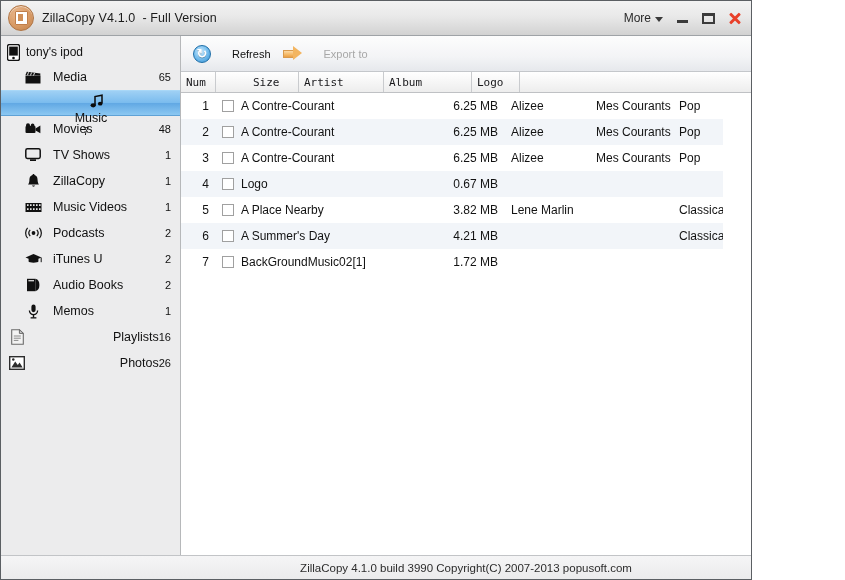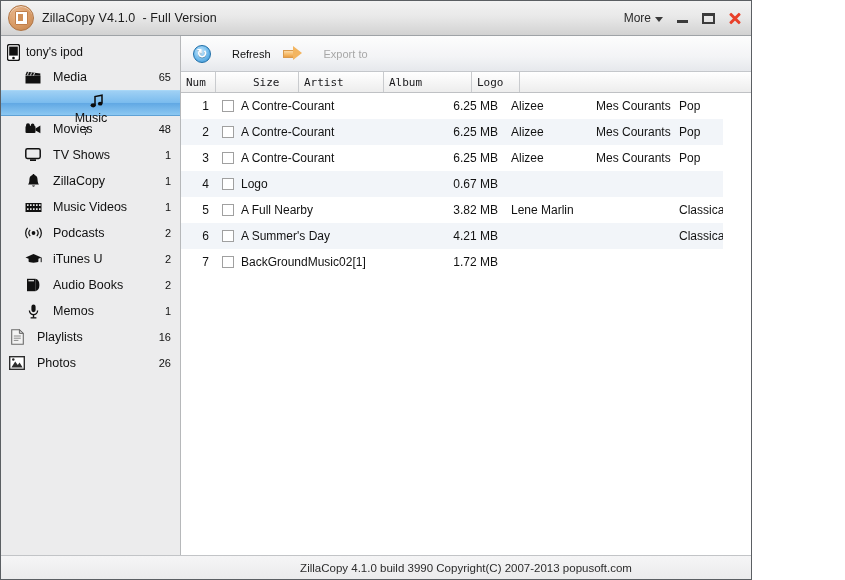--- a/index.html
+++ b/index.html
@@ -80,21 +80,21 @@
     font-size:12.5px;color:#111;cursor:default;padding-right:9px;
   }
   .nav-item .ico{
     width:20px;display:flex;align-items:center;justify-content:center;flex:0 0 20px;
   }
   .nav-item .nm{flex:1 1 auto;}
   .nav-item .cnt{font-size:11px;color:#111;}
   .indent-1 .ico{margin-left:22px;}
   .indent-1 .nm{margin-left:10px;}
   .indent-0 .ico{margin-left:6px;}
-  .indent-0 .nm{margin-left:10px;}
+  .indent-0 .nm{margin-left:10px;text-align:right;}
   .nav-item.selected{
     background:linear-gradient(to bottom,#9fd0f4 0%,#7bbcee 48%,#62a9e4 52%,#8cc8f2 100%);
     border-top:1px solid #a8d7f7;border-bottom:1px solid #5fa2d6;
     height:26px;
     flex-direction:column;
   }
 
   
   .content{flex:1 1 auto;display:flex;flex-direction:column;min-width:0;background:#fff;}
   .toolbar{
@@ -457,21 +457,21 @@
             <div class="td size">0.67 MB</div>
             <div class="td artist"></div>
             <div class="td album"></div>
             <div class="td genre"></div>
           </div>
 
           <div class="row">
             <div class="td num">5</div>
             <div class="td name">
               <span class="row-check"></span>
-              <span>A Full Nearby</span>
+              <span>A Place Nearby</span>
             </div>
             <div class="td size">3.82 MB</div>
             <div class="td artist">Lene Marlin</div>
             <div class="td album"></div>
             <div class="td genre">Classical</div>
           </div>
 
           <div class="row alt">
             <div class="td num">6</div>
             <div class="td name">

